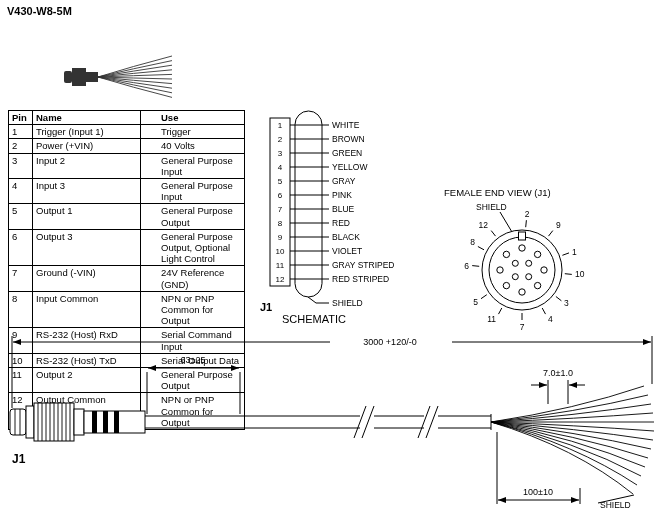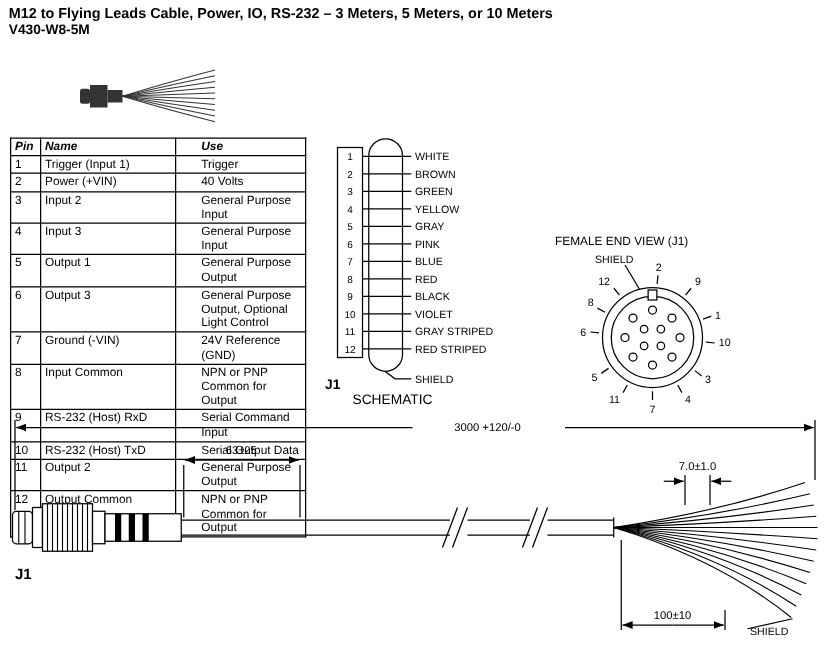--- a/index.html
+++ b/index.html
@@ -11,21 +11,21 @@
   .abs { position:absolute; }
   .hdr { left:7px; top:5px; }
   .hdr .title { font-size:11.5px; font-weight:bold; margin-bottom:1px; }
   .hdr .pn { font-size:11px; font-weight:bold; line-height:13px; }
 
   table.pin-table { border-collapse:collapse; font-size:9.5px; background:#fff; }
   .pin-table th, .pin-table td {
     border:1px solid #000; padding:1px 3px; text-align:left;
     vertical-align:top; line-height:1.18;
   }
-  .pin-table th { font-weight:bold;font-style:italic; }
+  .pin-table th { font-weight:bold; }
   .pin-table .c-pin  { width:24px; }
   .pin-table .c-name { width:108px;margin-top:32px; }
   .pin-table .c-use  { width:104px;padding-left:20px; }
 
   svg { overflow:visible; }
   svg text { font-family:"Liberation Sans", sans-serif; fill:#000; }
   .ln  { stroke:#000; stroke-width:1; fill:none; }
   .thin{ stroke:#000; stroke-width:0.9; fill:none; }
   .shape { stroke:#000; stroke-width:1; fill:#fff; }
   .band  { fill:#000; stroke:none; }
@@ -34,21 +34,20 @@
   .t9  { font-size:9px; }
   .t95 { font-size:9.5px; }
   .t11 { font-size:11px; }
   .t12b{ font-size:12px; font-weight:bold; }
   .t11b{ font-size:11px; font-weight:bold; }
 </style>
 </head>
 <body>
 
 <div class="abs hdr">
-  <div class="title">M12 to Flying Leads Cable, Power, IO, RS-232 – 3 Meters, 5 Meters, or 10 Meters</div>
   <div class="pn">V430-W8-5M</div>
 </div>
 
 <svg class="abs" style="left:60px; top:52px;" width="125" height="52" viewBox="0 0 125 52">
   <g>
     <rect x="4" y="19" width="8" height="12" rx="2" fill="#333"></rect>
     <rect x="12" y="16" width="14" height="18" fill="#333"></rect>
     <rect x="26" y="20" width="12" height="10" fill="#333"></rect>
   </g>
   <g stroke="#333" stroke-width="0.9" fill="none">

